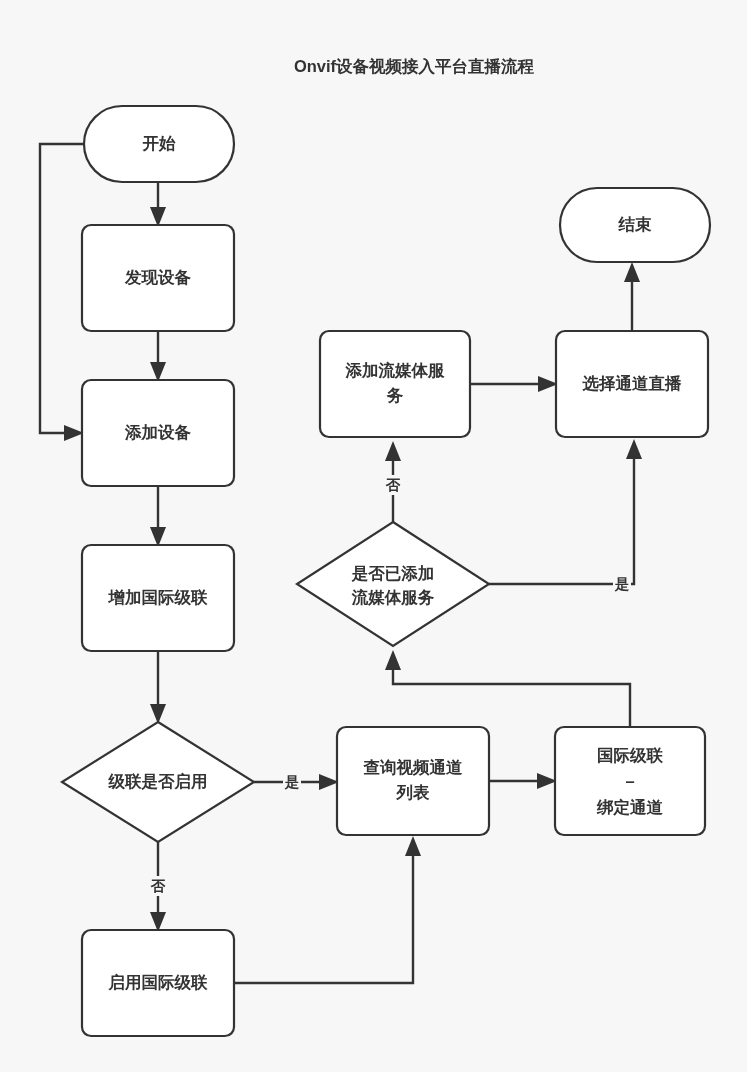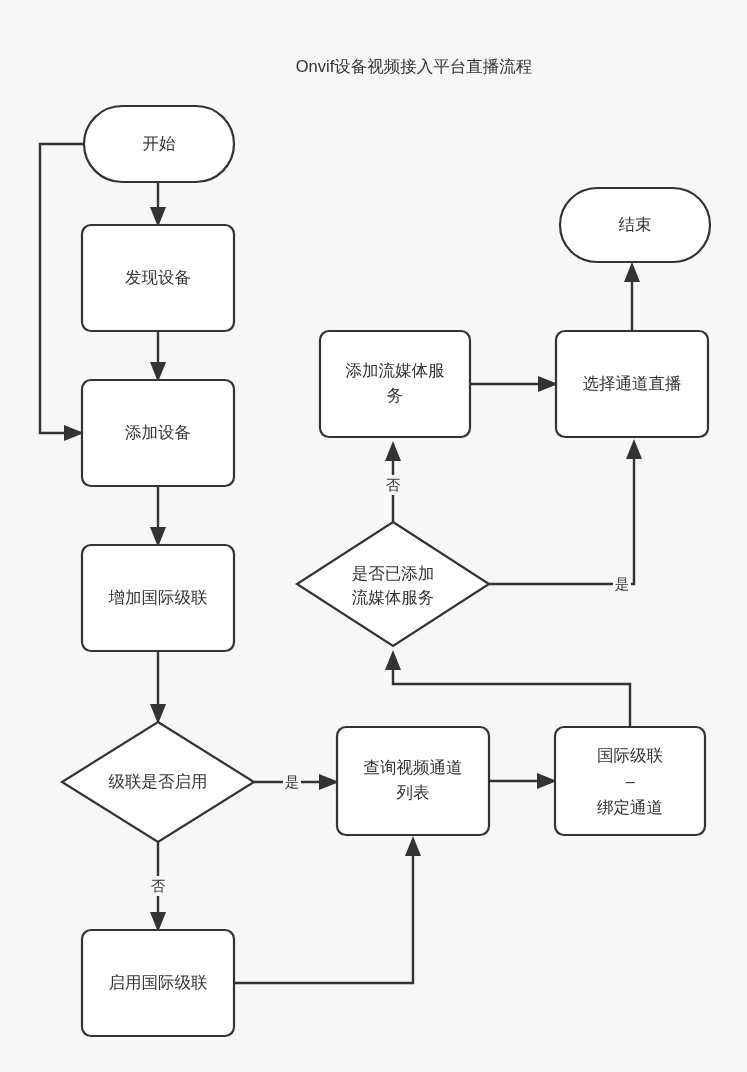--- a/index.html
+++ b/index.html
@@ -12,20 +12,21 @@
     height: 1072px;
     font-family: "Liberation Sans", "DejaVu Sans", sans-serif;
     overflow: hidden;
     position: relative;
   }
   #diagram-root {
     position: absolute;
     top: 0; left: 0;
     width: 747px;
     height: 880px;
+    font-weight: bold;
   }
   svg#flow {
     display: block;
     width: 747px;
     height: 1072px;
     background: #f7f7f8;
   }
   .node-shape {
     fill: #ffffff;
     stroke: #333333;

